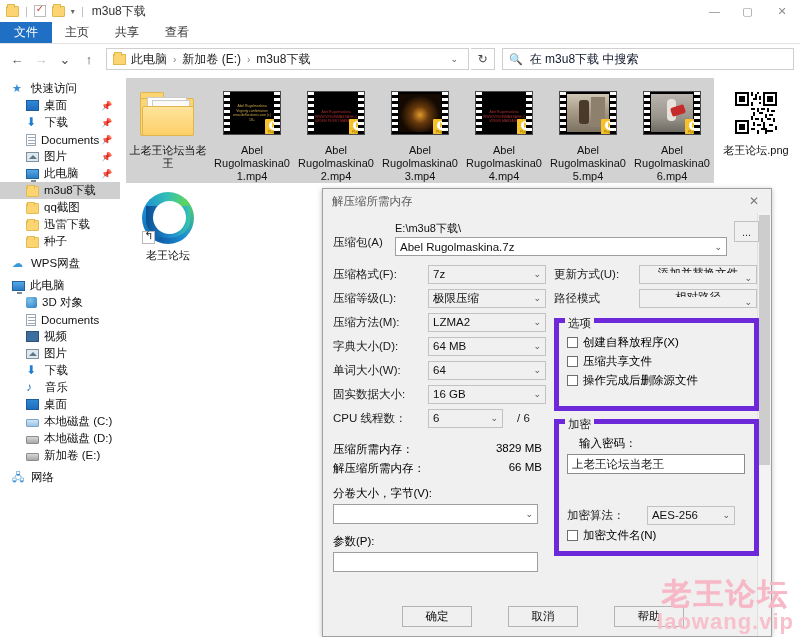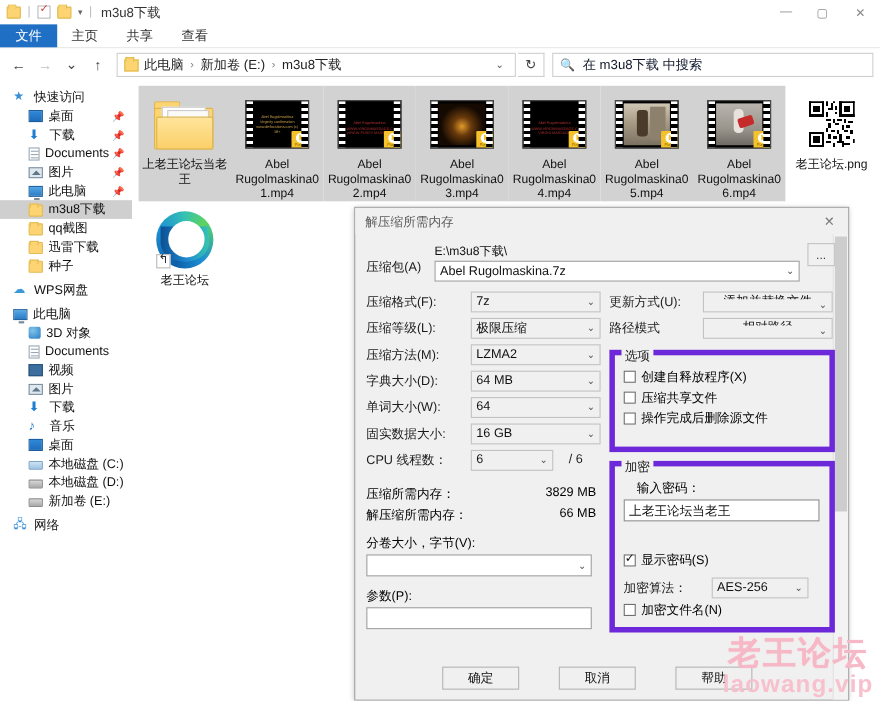--- a/index.html
+++ b/index.html
@@ -716,24 +716,20 @@
           </label>
         </div>
 
         <div class="group" style="padding-bottom:6px">
           <span class="gt">加密</span>
           <div class="enc-lbl">输入密码：</div>
           <div class="pw-input">
             <span>上老王论坛当老王</span>
           </div>
           <div style="height:26px"></div>
-          <label class="chk">
-            <span class="box checked"></span>
-            <span>显示密码(S)</span>
-          </label>
           <div class="alg-row">
             <span class="lbl">加密算法：</span>
             <div class="combo">
               <span class="cv">AES-256</span>
               <span class="arrow">⌄</span>
             </div>
           </div>
           <label class="chk">
             <span class="box"></span>
             <span>加密文件名(N)</span>

